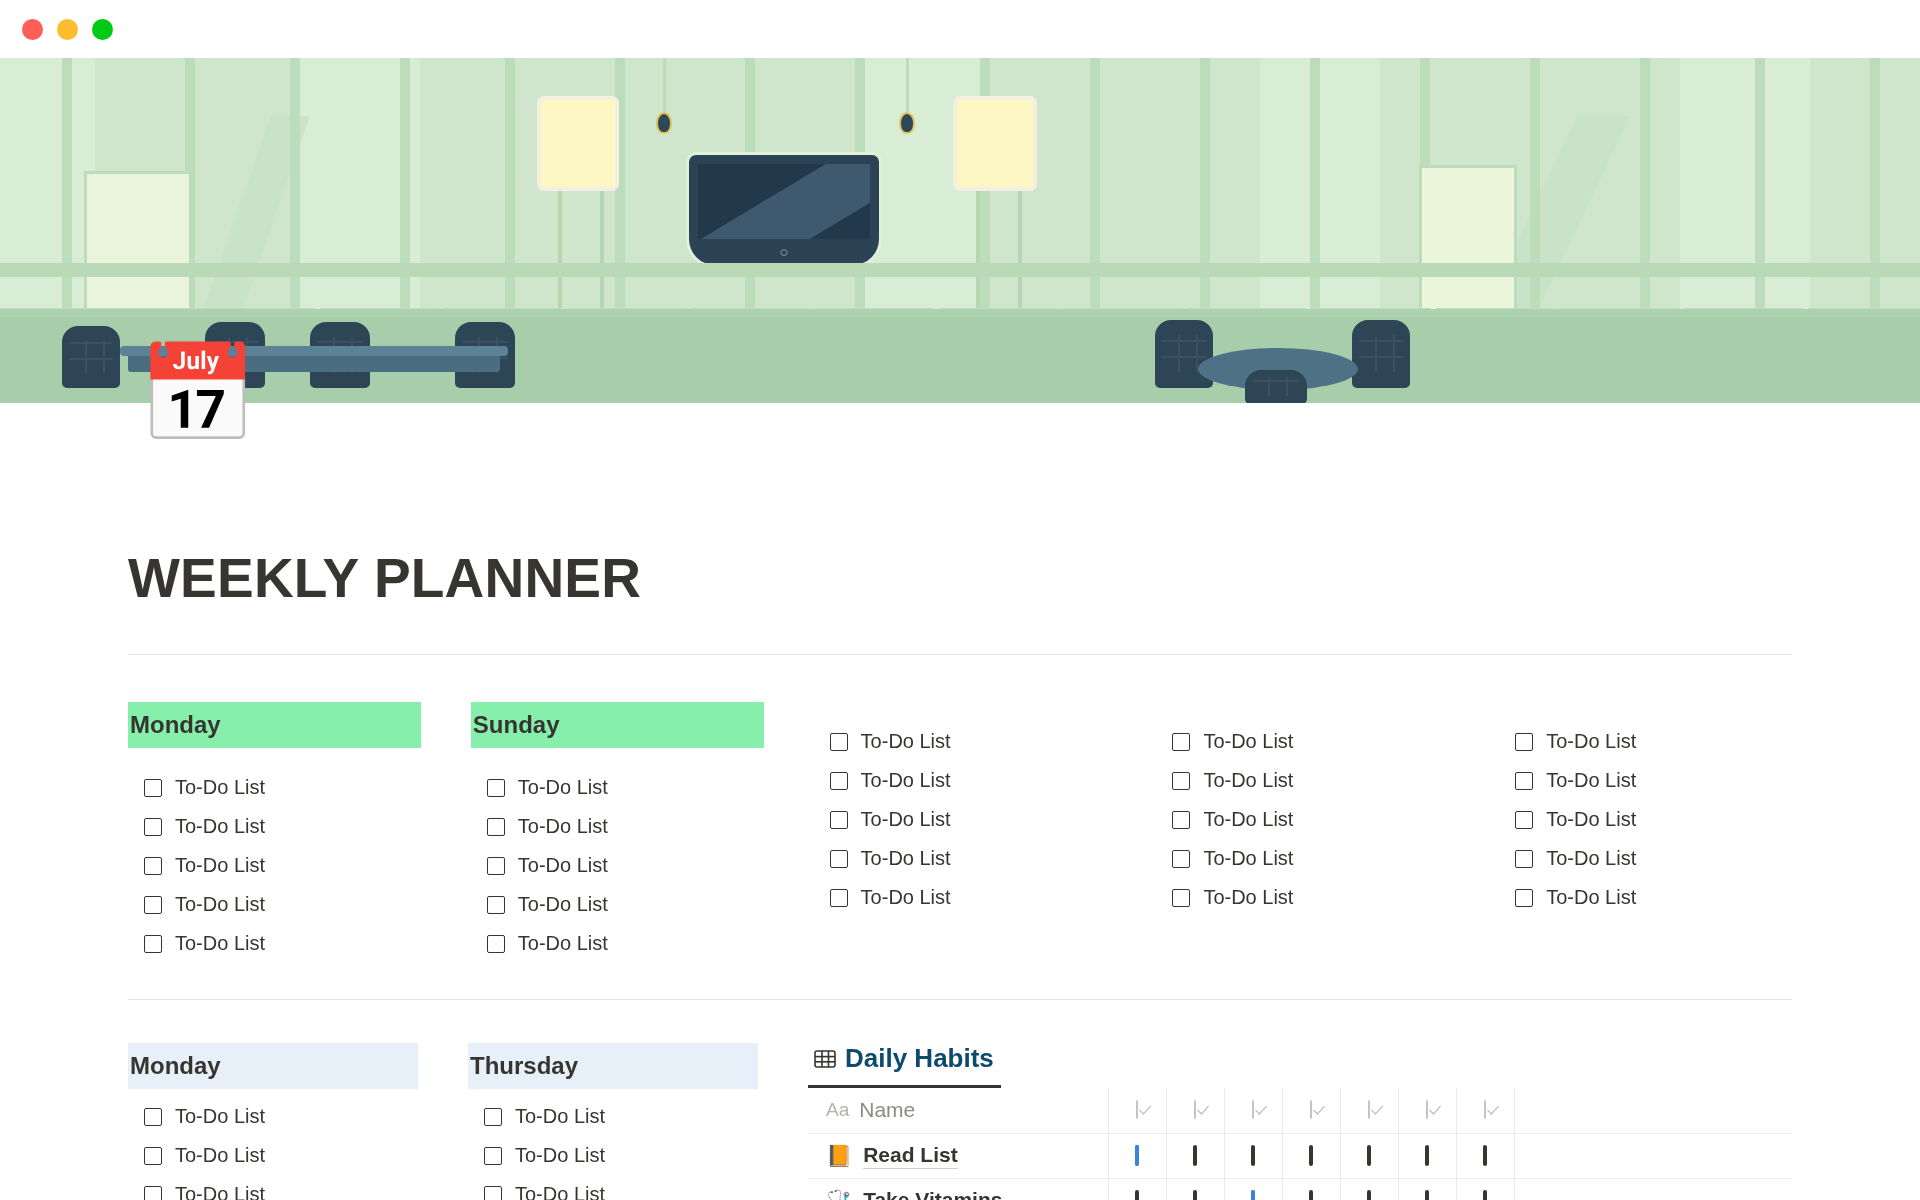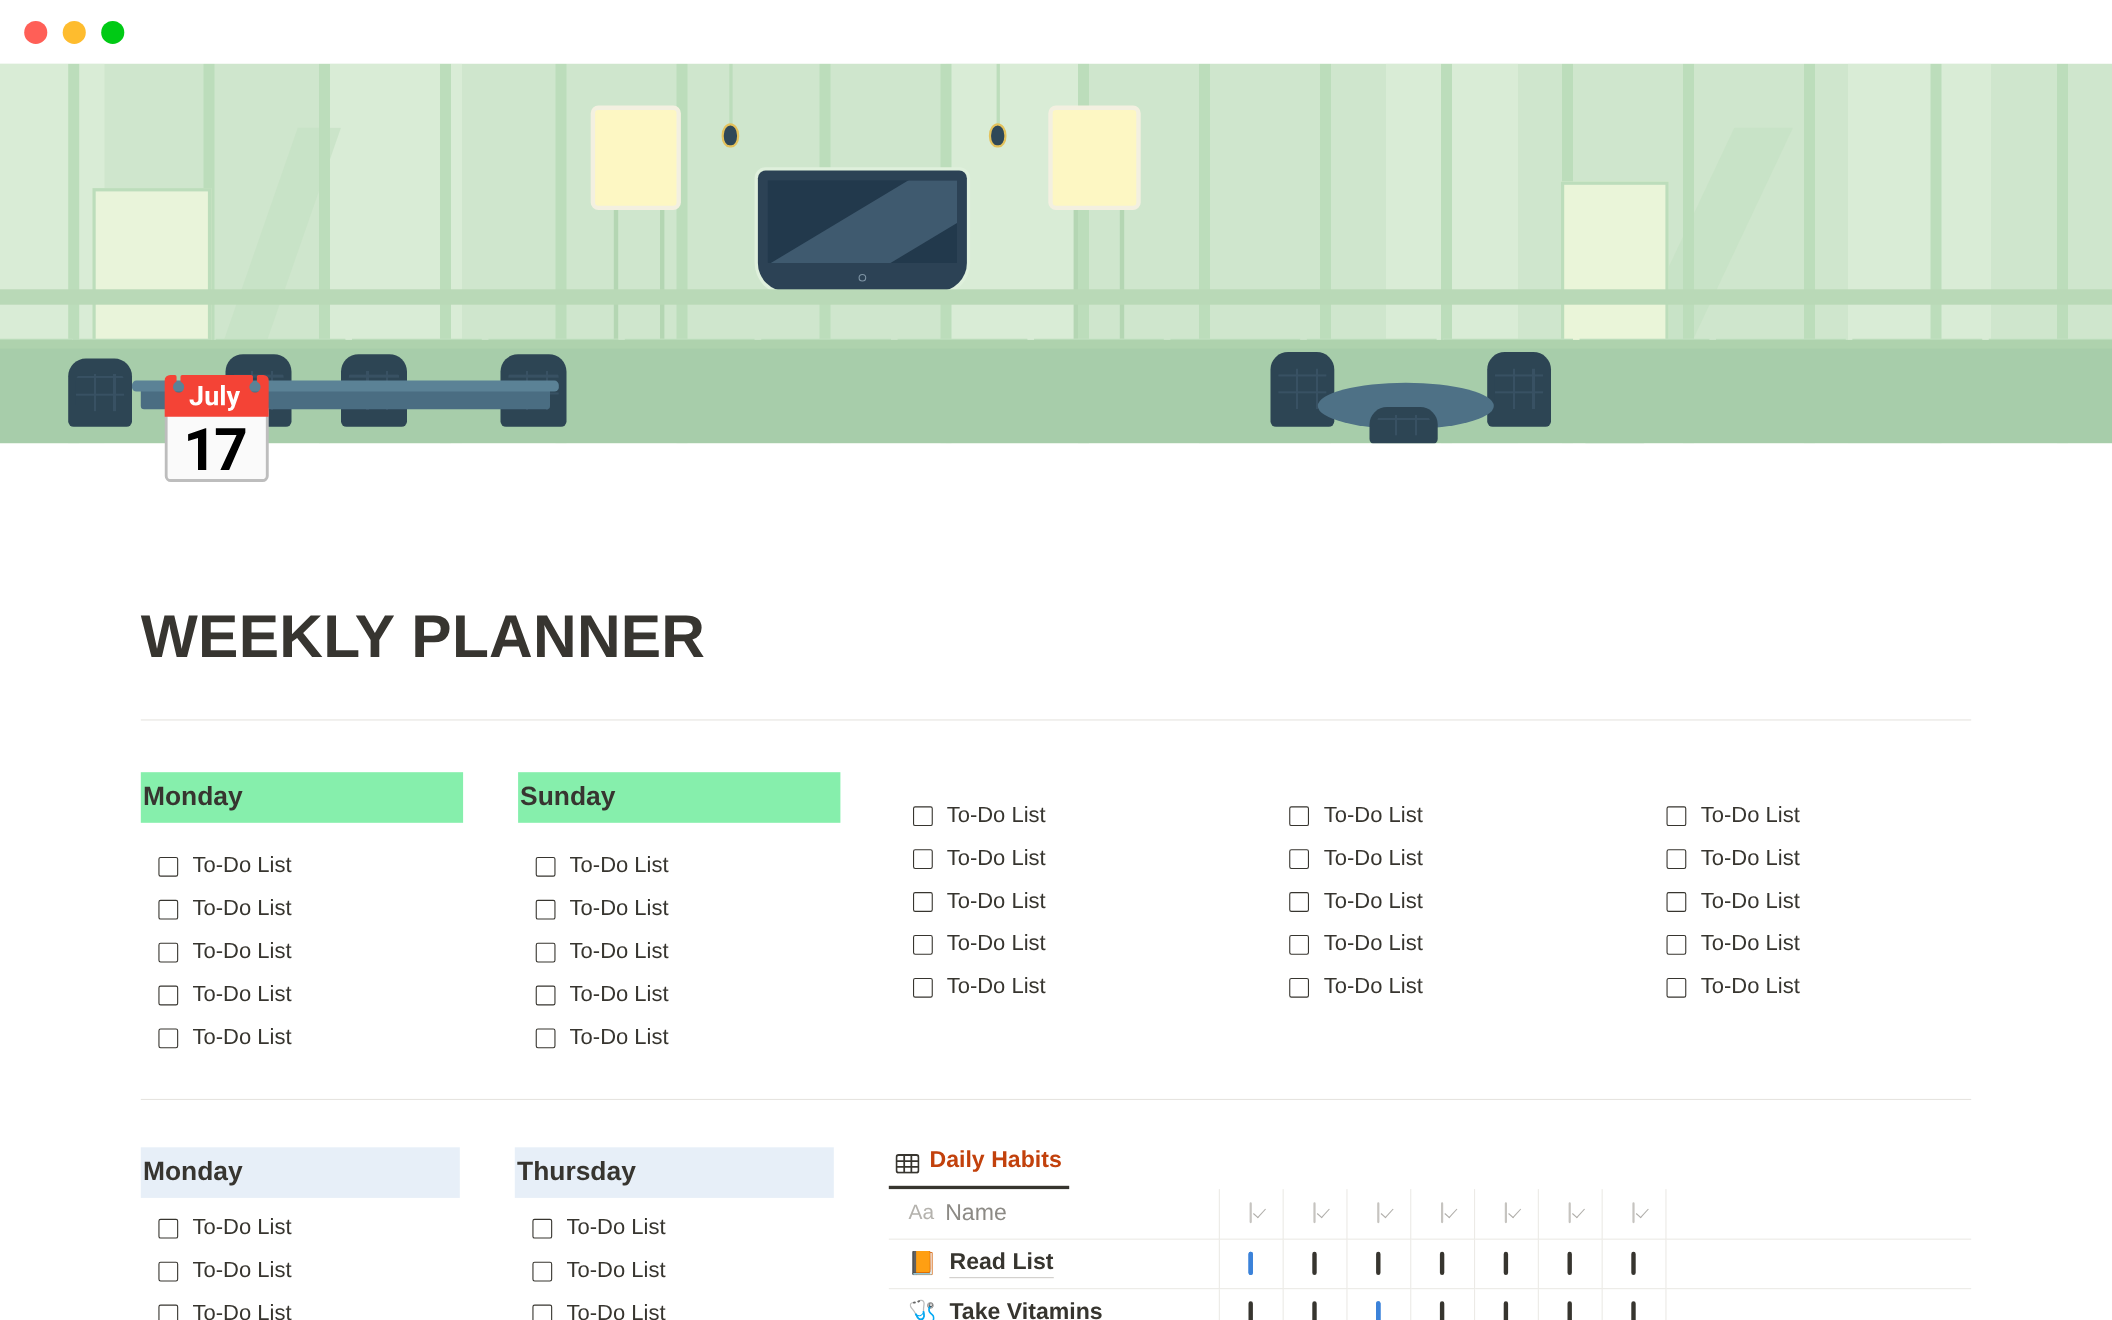--- a/index.html
+++ b/index.html
@@ -200,24 +200,24 @@
     display: grid;
     grid-template-columns: 290px 290px 1fr;
     column-gap: 50px;
     margin-top: 43px;
   }
   .habits { position: relative; }
   .habits-tabbar {
     display: flex; align-items: center;
   }
   .habits-tab {
-    display: inline-flex; align-items: flex-end; gap: 9px;
+    display: inline-flex; align-items: center; gap: 9px;
     padding: 0 7px 11px 6px;
     border-bottom: 3px solid #37352f;
-    font-size: 21px; font-weight: 600; color: #c2410c;
+    font-size: 26px; font-weight: 600; color: #0c4a6e;
   }
   .tbl-icon { width: 22px; height: 18px; display: block; }
 
   .db-table {
     width: 100%;
     border-collapse: collapse;
     table-layout: fixed;
   }
   .db-table th, .db-table td {
     border-bottom: 1px solid #eceae6;

